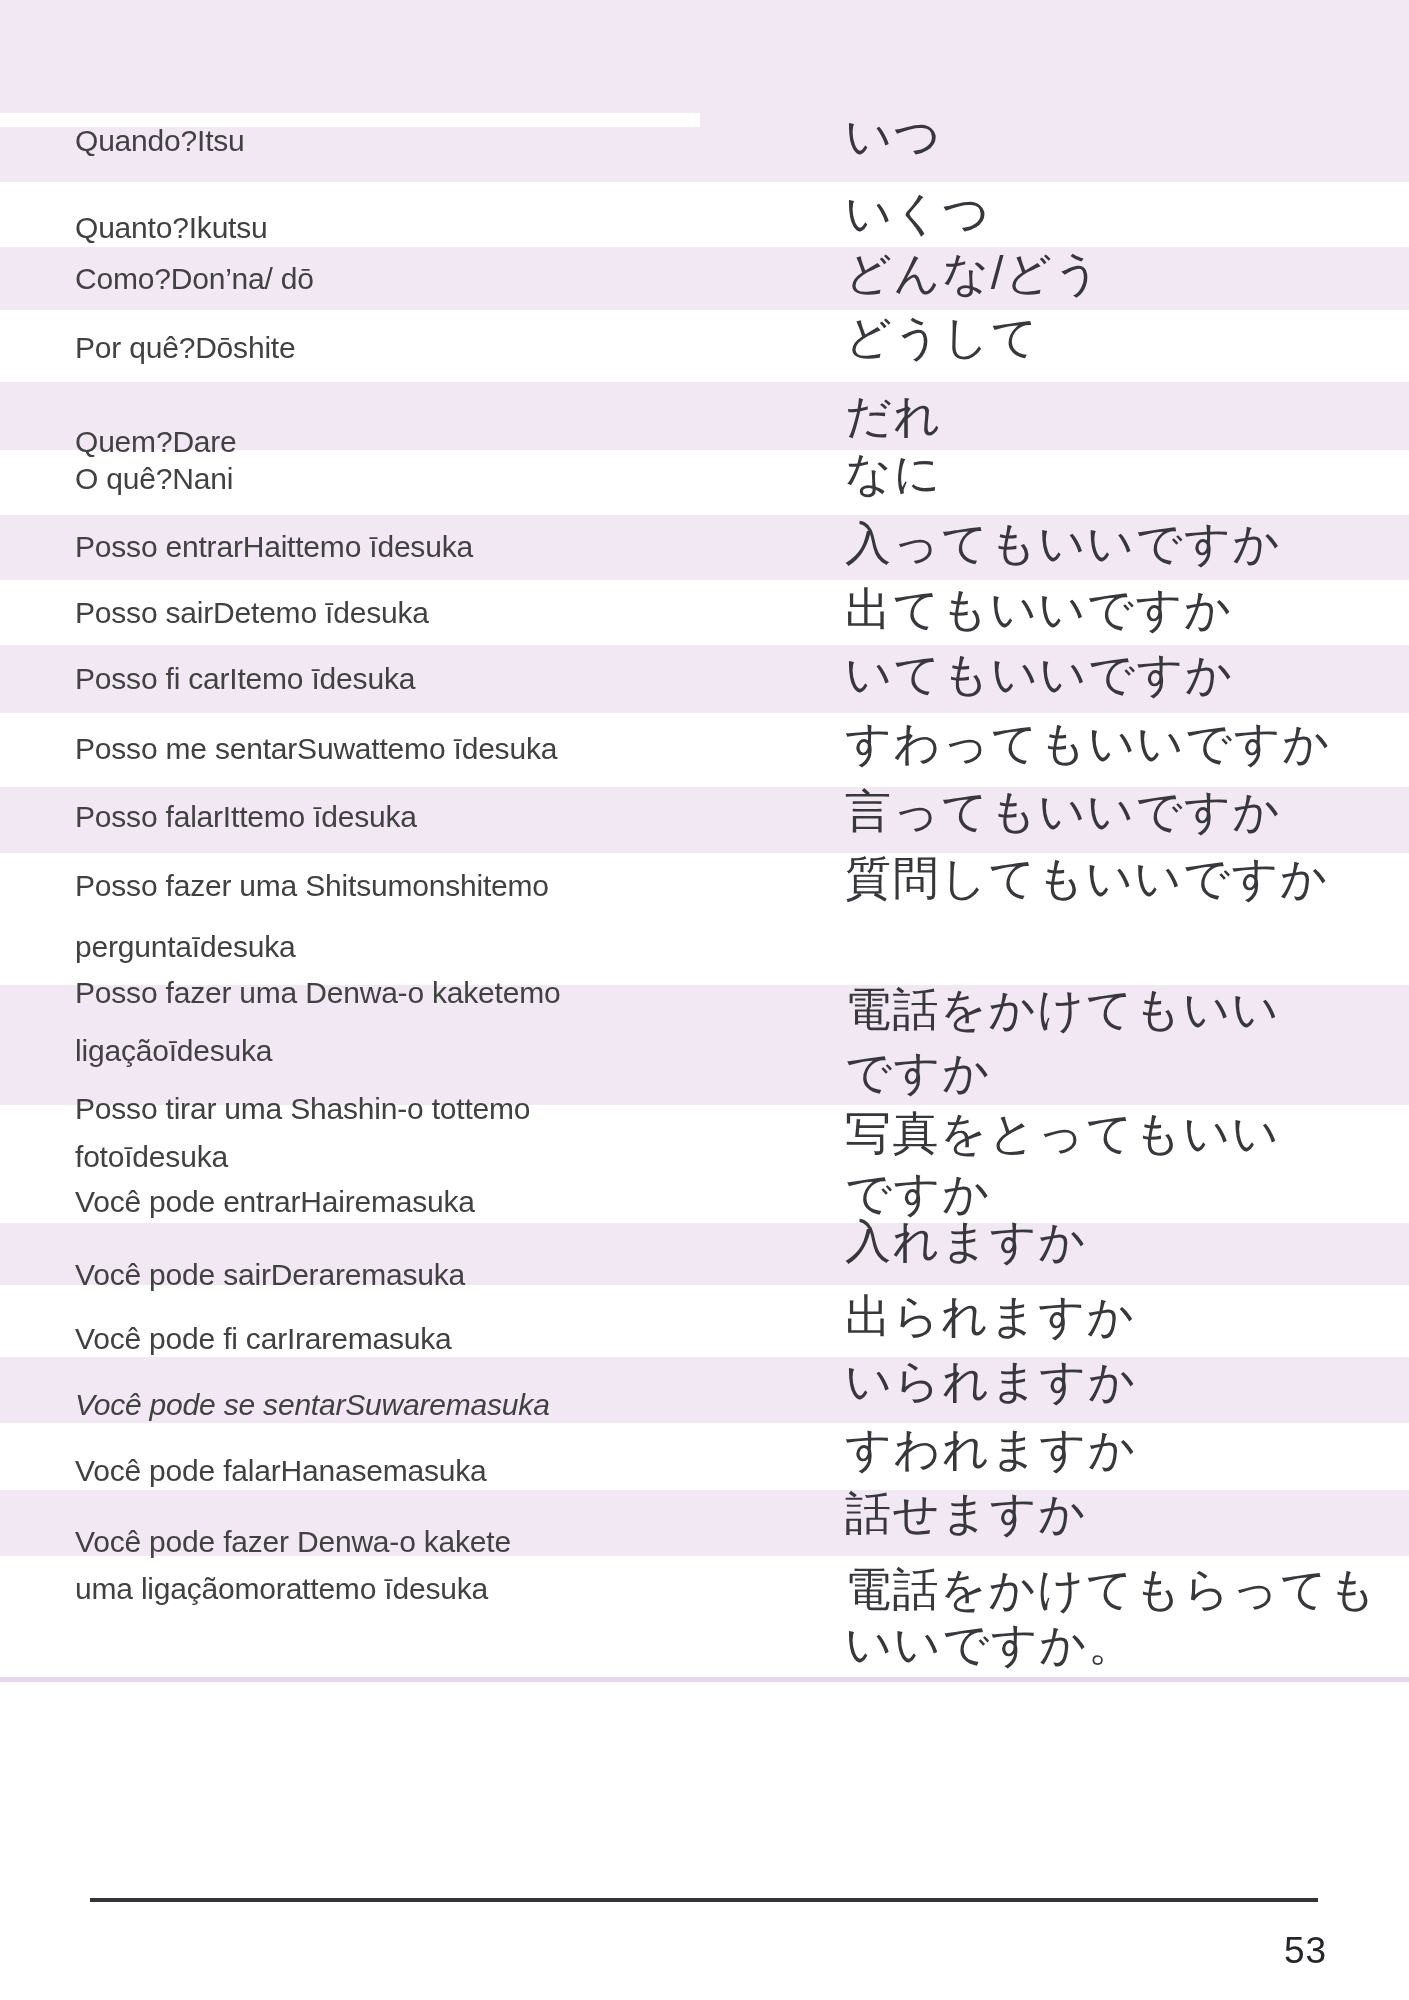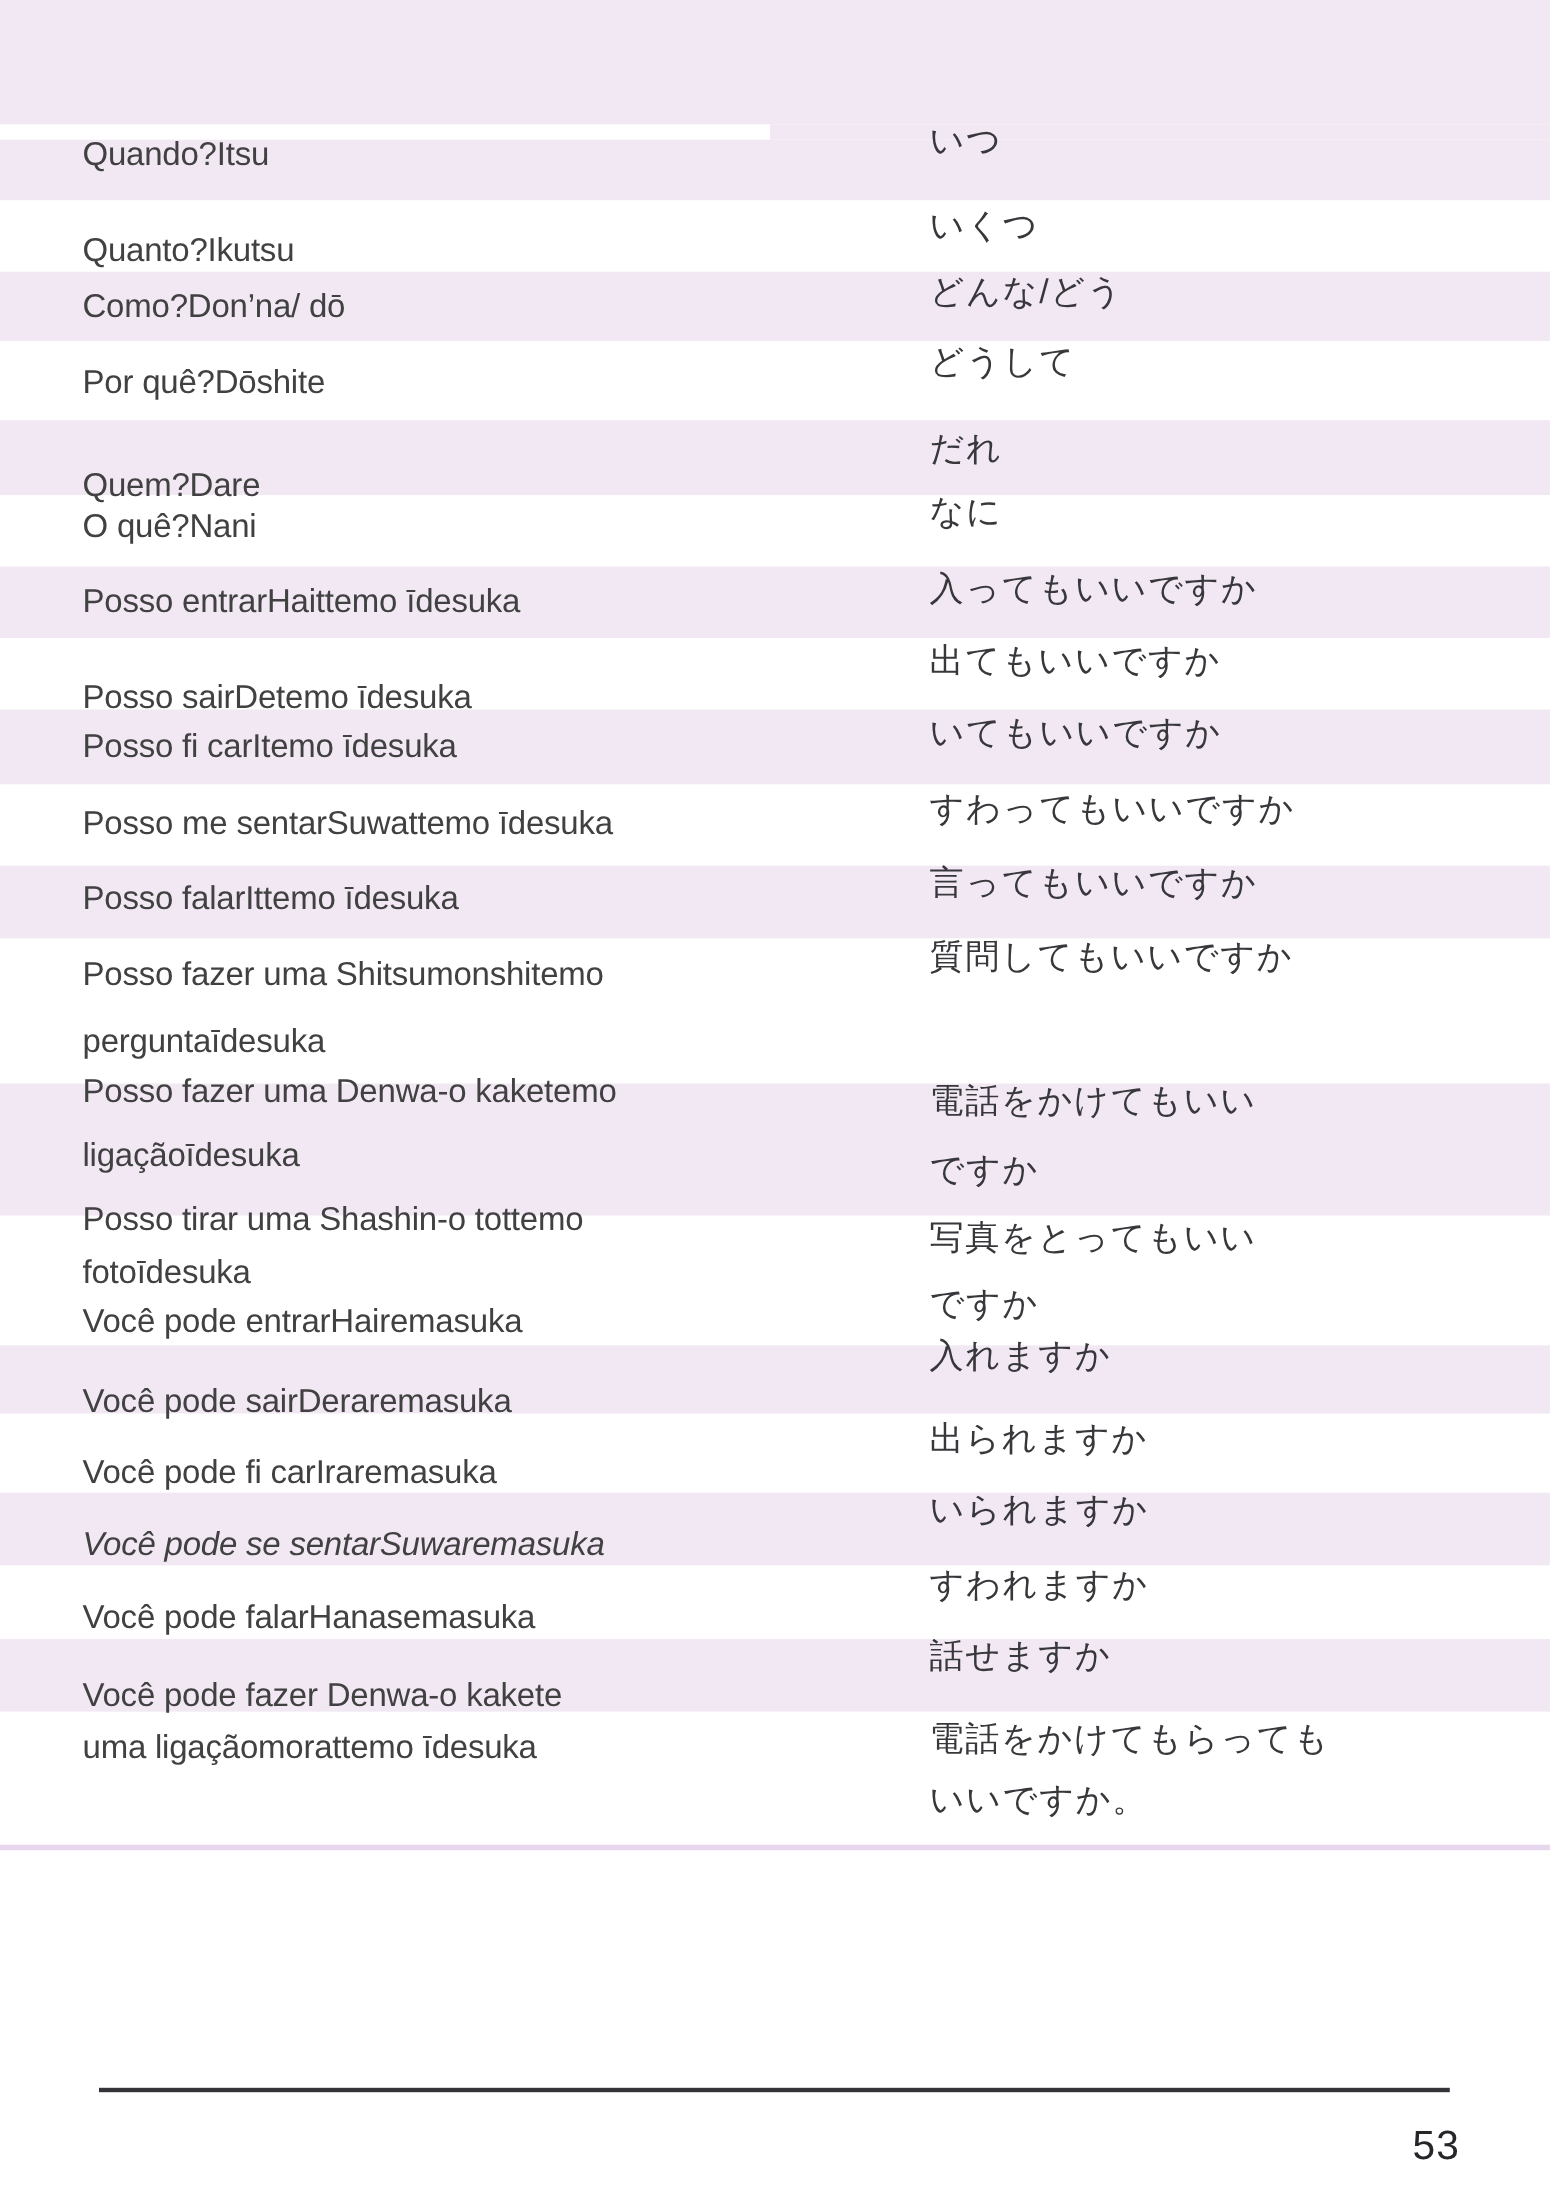--- a/index.html
+++ b/index.html
@@ -24,21 +24,21 @@
   .stripe{position:absolute;}
   .pt-line{
     position:absolute;left:75px;
     font-size:30px;line-height:1.2;
     color:var(--text-pt);
     letter-spacing:-0.2px;
     white-space:nowrap;
   }
   .jp-line{
     position:absolute;left:845px;
-    font-size:31px;line-height:1.05;
+    font-size:46px;line-height:1.05;
     color:var(--text-jp);
     letter-spacing:1.5px;
     white-space:nowrap;
   }
   .table-end-rule{
     position:absolute;left:0;width:1409px;top:1677px;height:5px;
     background:var(--divider);
   }
   .footer-rule{
     position:absolute;left:90px;width:1228px;top:1898px;height:4px;
@@ -97,21 +97,21 @@
       <div class="pt-line" style="top: 261px;">Como?Don’na/ dō</div>
       <div class="jp-line" style="top: 249px;">どんな/どう</div>
       <div class="pt-line" style="top: 330px;">Por quê?Dōshite</div>
       <div class="jp-line" style="top: 313px;">どうして</div>
       <div class="pt-line" style="top: 424px;">Quem?Dare</div>
       <div class="jp-line" style="top: 392px;">だれ</div>
       <div class="pt-line" style="top: 461px;">O quê?Nani</div>
       <div class="jp-line" style="top: 449px;">なに</div>
       <div class="pt-line" style="top: 529px;">Posso entrarHaittemo īdesuka</div>
       <div class="jp-line" style="top: 519px;">入ってもいいですか</div>
-      <div class="pt-line" style="top: 595px; margin-top: 22px;">Posso sairDetemo īdesuka</div>
+      <div class="pt-line" style="top: 595px;">Posso sairDetemo īdesuka</div>
       <div class="jp-line" style="top: 585px;">出てもいいですか</div>
       <div class="pt-line" style="top: 661px;">Posso fi carItemo īdesuka</div>
       <div class="jp-line" style="top: 650px;">いてもいいですか</div>
       <div class="pt-line" style="top: 731px;">Posso me sentarSuwattemo īdesuka</div>
       <div class="jp-line" style="top: 719px;">すわってもいいですか</div>
       <div class="pt-line" style="top: 799px;">Posso falarIttemo īdesuka</div>
       <div class="jp-line" style="top: 787px;">言ってもいいですか</div>
       <div class="pt-line" style="top: 868px;">Posso fazer uma Shitsumonshitemo</div>
       <div class="pt-line" style="top: 929px;">perguntaīdesuka</div>
       <div class="jp-line" style="top: 854px;">質問してもいいですか</div>

